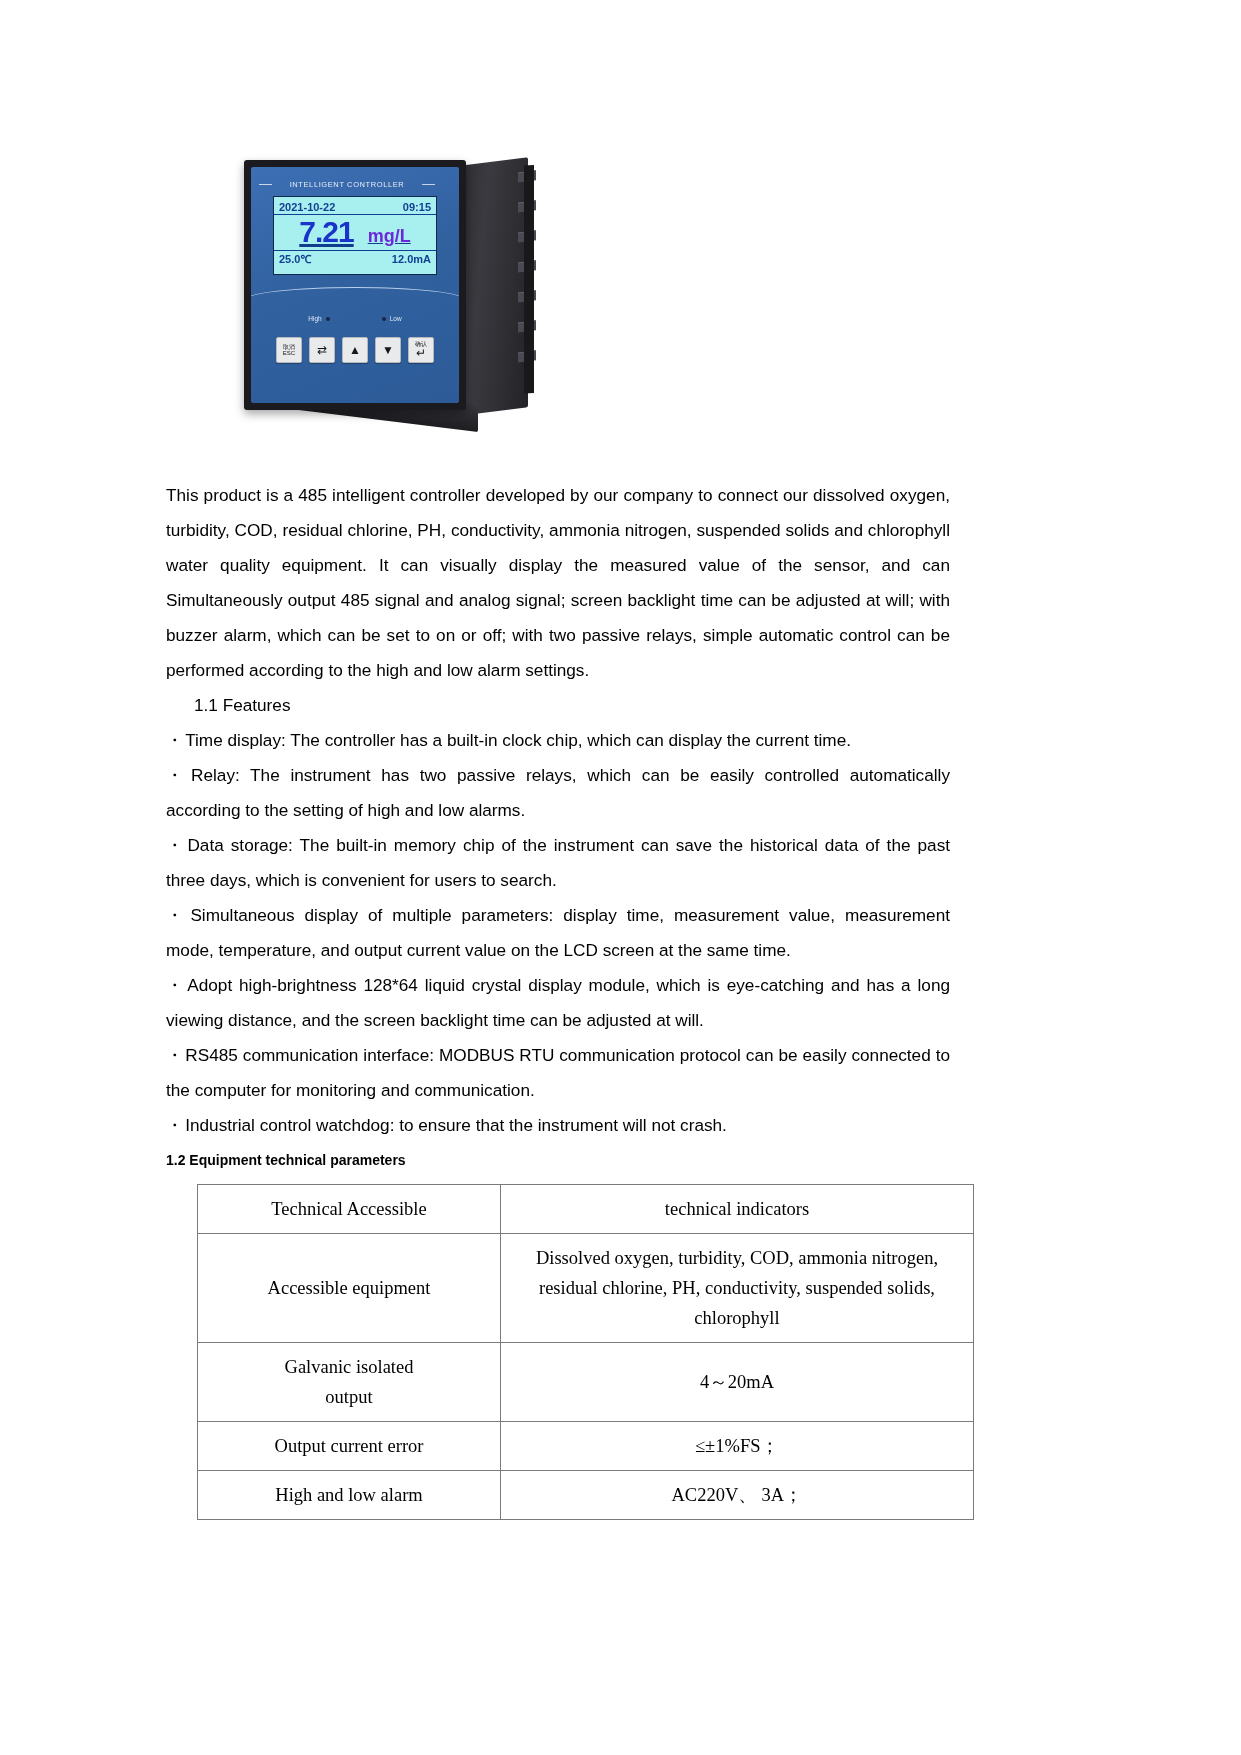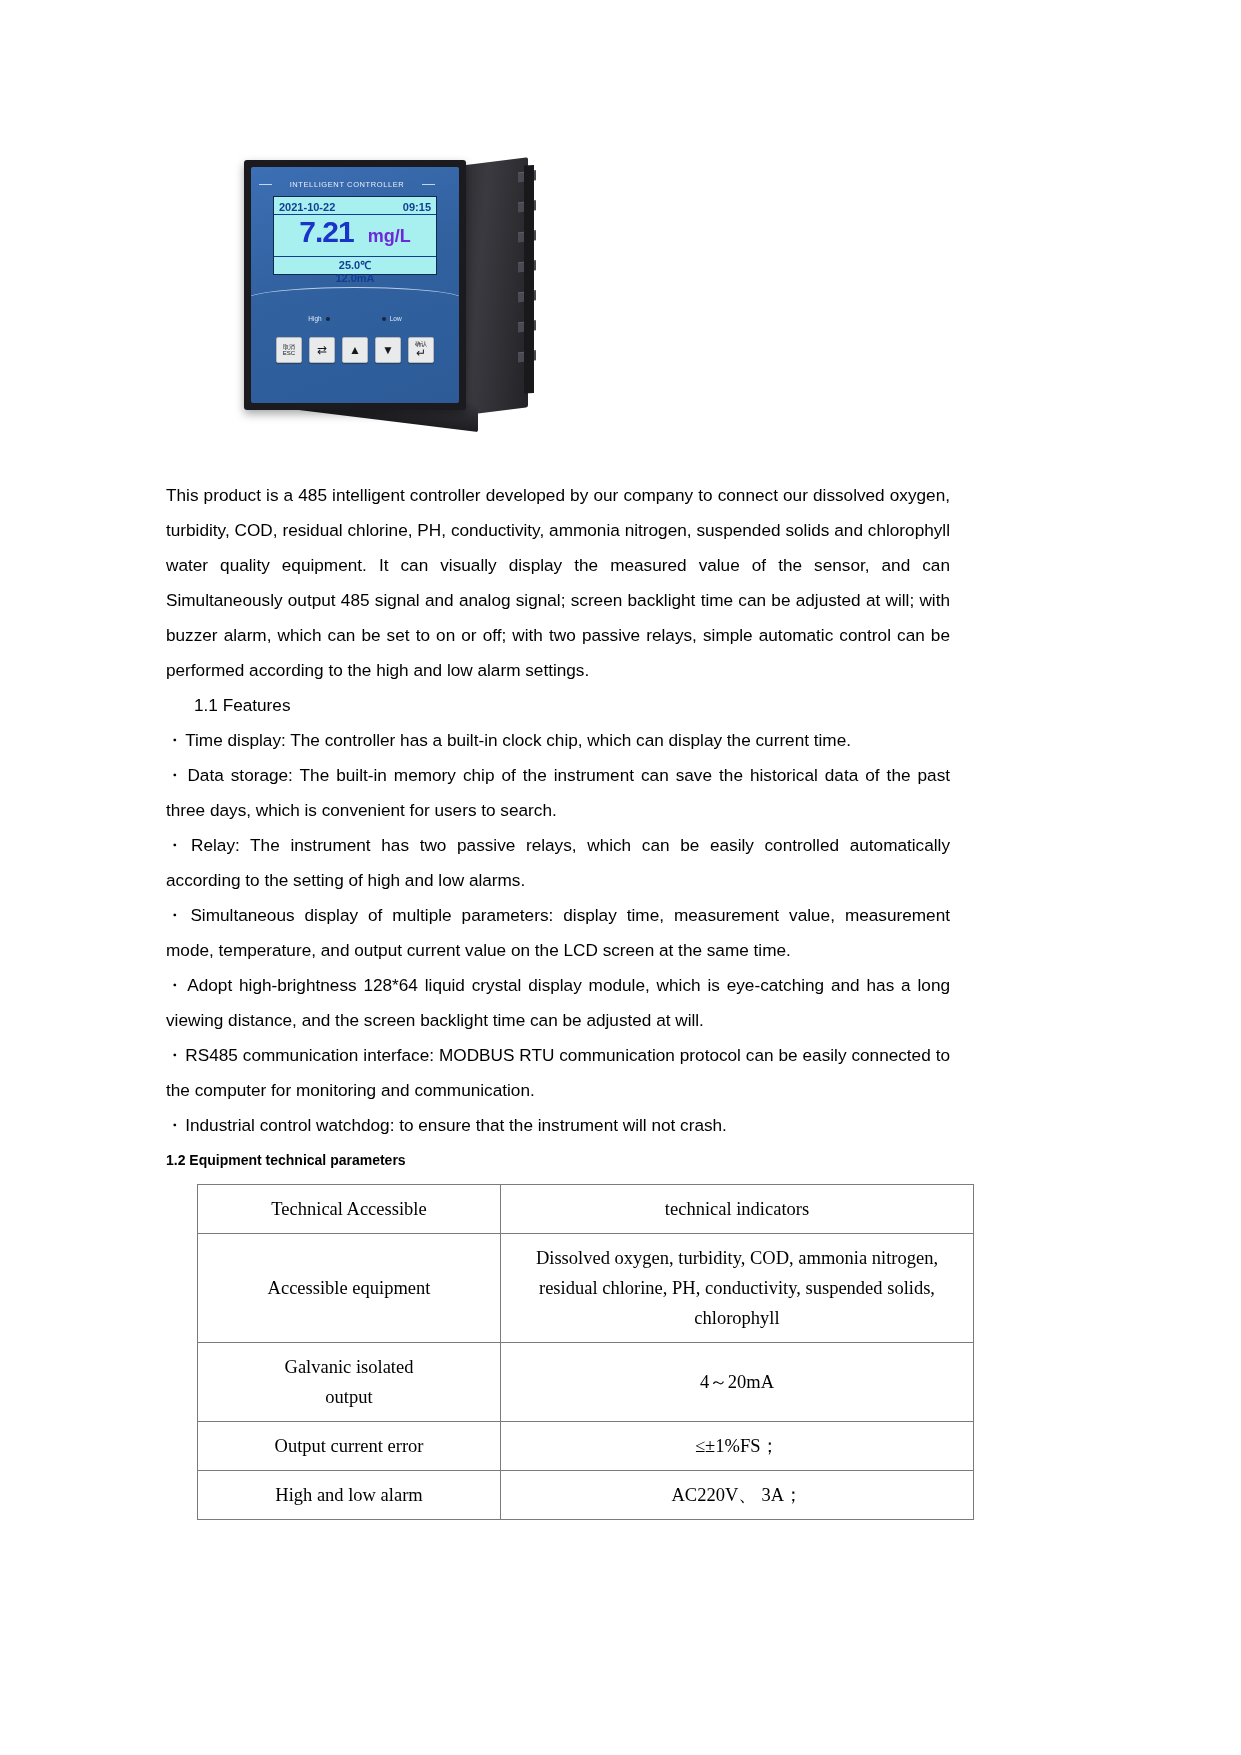--- a/index.html
+++ b/index.html
@@ -148,30 +148,31 @@
     justify-content: space-between;
     align-items: center;
     padding: 0 5px;
     box-sizing: border-box;
     font-size: 11px;
     font-weight: bold;
     font-family: "Liberation Sans", sans-serif;
     color: #123f93;
   }
   .lcd-top { top: 2px; border-bottom: 1.5px solid #123f93; }
-  .lcd-bot { bottom: 2px; border-top: 1.5px solid #123f93; flex-direction: column; }
+  .lcd-bot { bottom: 8px; border-top: 1.5px solid #123f93; }
   .lcd-mid {
     position: absolute;
     left: 0; right: 0;
     top: 20px;
     height: 40px;
     display: flex;
     align-items: baseline;
     justify-content: center;
     gap: 14px;
+    text-decoration: underline;
   }
   .lcd-value {
     font-size: 30px;
     font-weight: bold;
     color: #1a33c8;
     letter-spacing: -1px;
     line-height: 1;
   }
   .lcd-unit {
     font-size: 18px;
@@ -371,24 +372,24 @@
     </div>
 
     <p class="para first">This product is a 485 intelligent controller developed by our company to connect our dissolved oxygen, turbidity, COD, residual chlorine, PH, conductivity, ammonia nitrogen, suspended solids and chlorophyll water quality equipment. It can visually display the measured value of the sensor, and can Simultaneously output 485 signal and analog signal; screen backlight time can be adjusted at will; with buzzer alarm, which can be set to on or off; with two passive relays, simple automatic control can be performed according to the high and low alarm settings.</p>
 
     <p class="heading-sub">1.1 Features</p>
 
     <p class="bullet">
       <span class="mark">・</span><span>Time display: The controller has a built-in clock chip, which can display the current time.</span>
     </p>
     <p class="bullet">
+      <span class="mark">・</span><span>Relay: The instrument has two passive relays, which can be easily controlled automatically according to the setting of high and low alarms.</span>
+    </p>
+    <p class="bullet">
       <span class="mark">・</span><span>Data storage: The built-in memory chip of the instrument can save the historical data of the past three days, which is convenient for users to search.</span>
-    </p>
-    <p class="bullet">
-      <span class="mark">・</span><span>Relay: The instrument has two passive relays, which can be easily controlled automatically according to the setting of high and low alarms.</span>
     </p>
     <p class="bullet">
       <span class="mark">・</span><span>Simultaneous display of multiple parameters: display time, measurement value, measurement mode, temperature, and output current value on the LCD screen at the same time.</span>
     </p>
     <p class="bullet">
       <span class="mark">・</span><span>Adopt high-brightness 128*64 liquid crystal display module, which is eye-catching and has a long viewing distance, and the screen backlight time can be adjusted at will.</span>
     </p>
     <p class="bullet">
       <span class="mark">・</span><span>RS485 communication interface: MODBUS RTU communication protocol can be easily connected to the computer for monitoring and communication.</span>
     </p>

